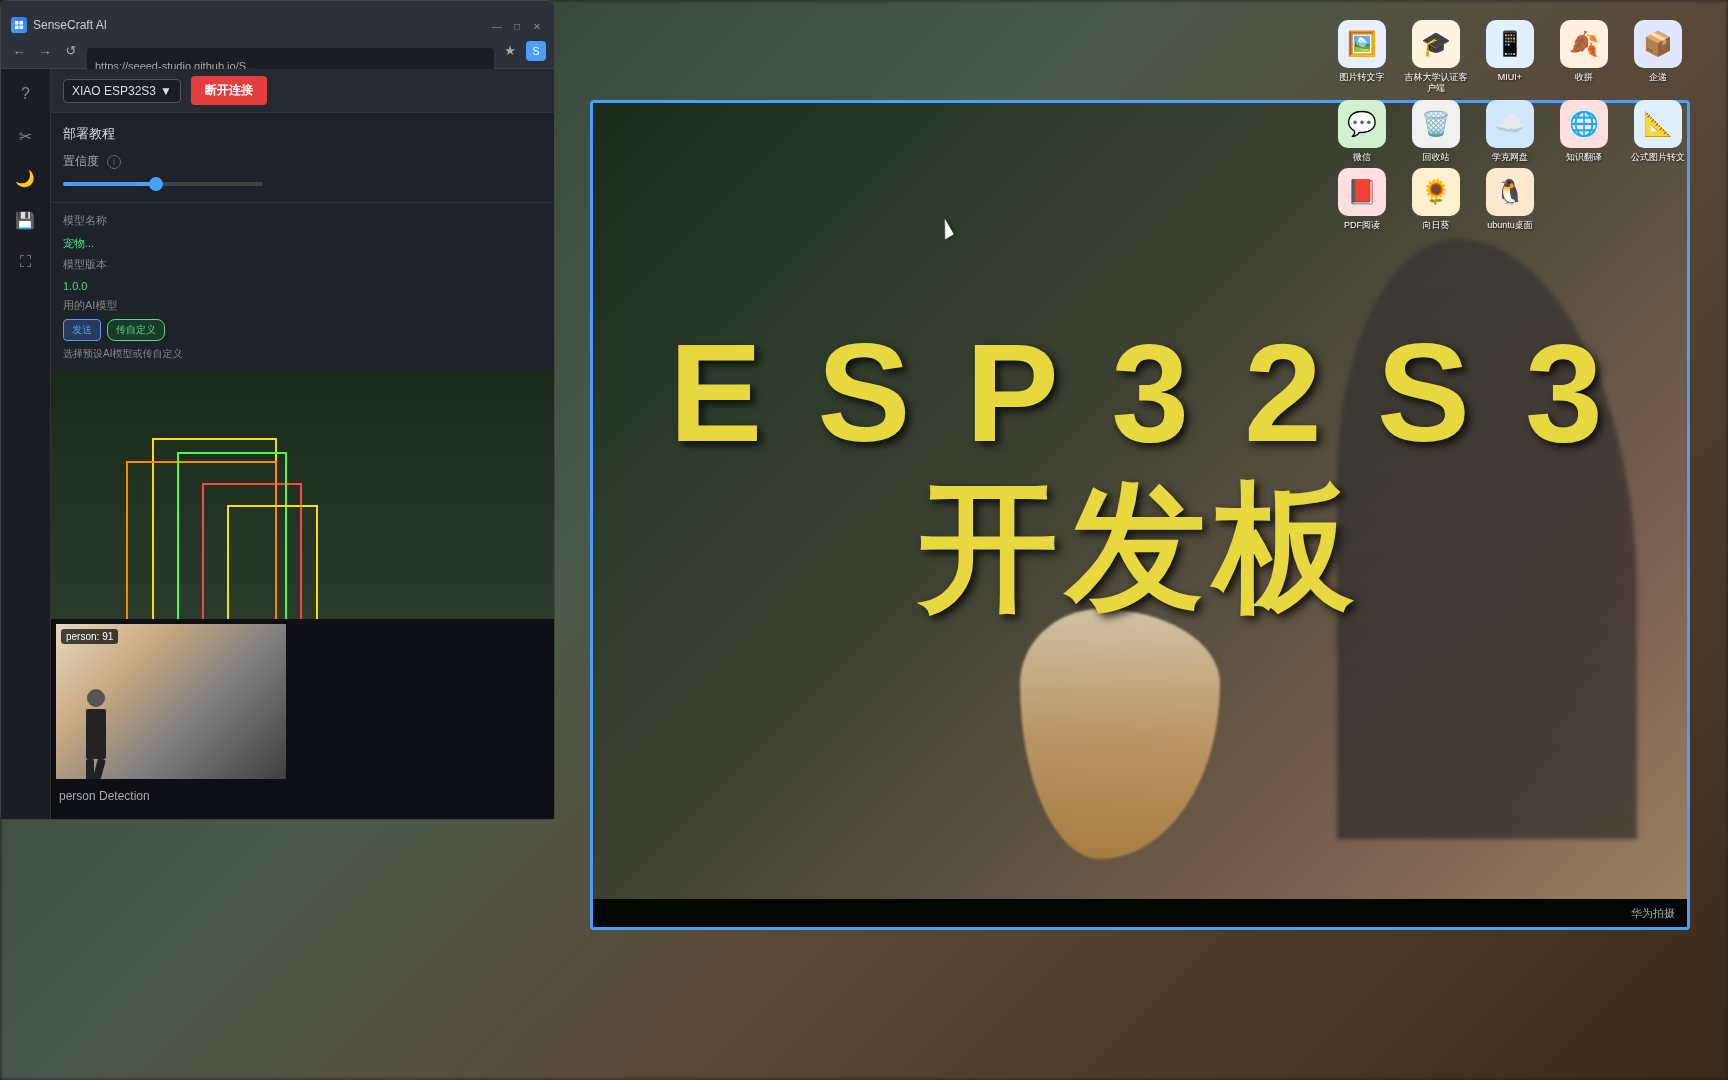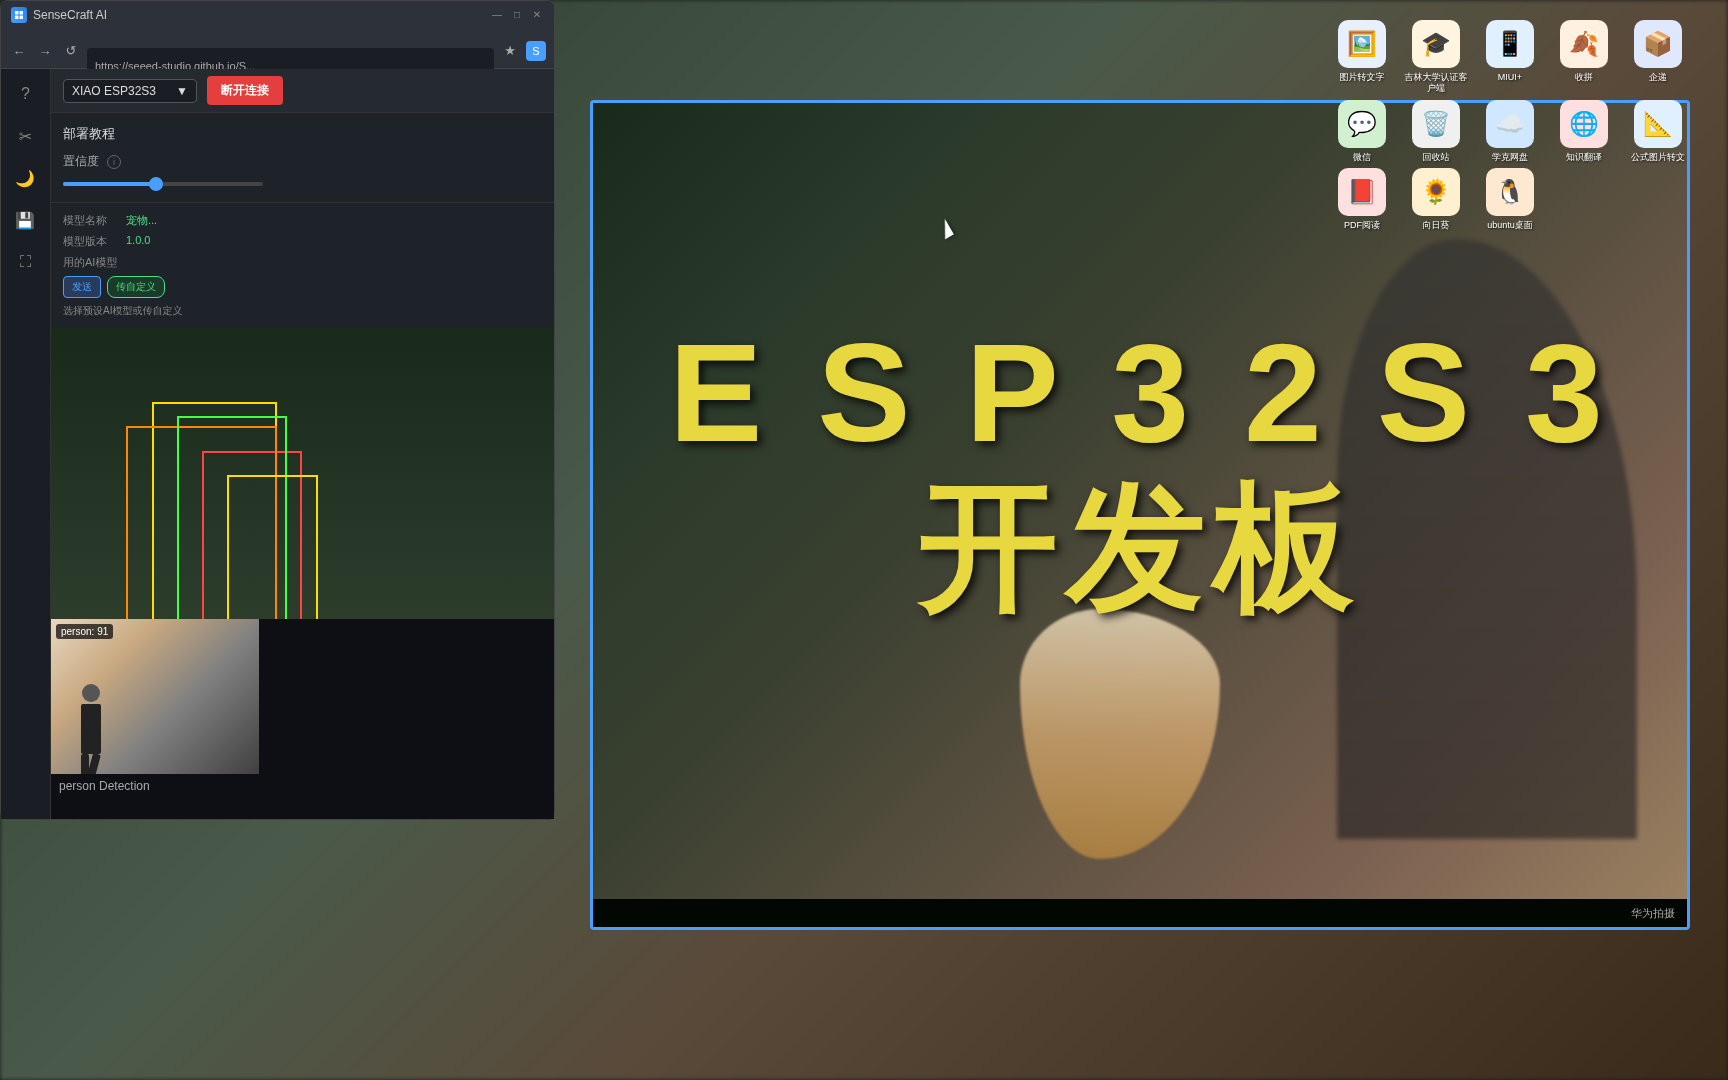--- a/index.html
+++ b/index.html
@@ -33,23 +33,23 @@
       display: flex;
       flex-direction: column;
       z-index: 10;
     }
 
     
     .title-bar {
       background: #2d3139;
       height: 32px;
       display: flex;
-      align-items: flex-start;
+      align-items: flex-end;
       justify-content: space-between;
-      padding: 6px 10px;
+      padding: 0 10px;
       border-radius: 8px 8px 0 0;
       flex-shrink: 0;
     }
     .title-bar-left {
       display: flex;
       align-items: center;
       gap: 6px;
     }
     .app-icon {
       width: 16px;
@@ -168,21 +168,21 @@
     }
     .device-select {
       background: #1a1d23;
       border: 1px solid #555;
       color: #ddd;
       padding: 4px 8px;
       border-radius: 4px;
       font-size: 12px;
       display: flex;
       align-items: center;
-      gap: 20px;
+      gap: 4px;
       cursor: pointer;
     }
     .connect-btn {
       background: #e53e3e;
       color: white;
       border: none;
       padding: 6px 14px;
       border-radius: 4px;
       font-size: 12px;
       cursor: pointer;
@@ -275,20 +275,21 @@
     
     .model-section {
       padding: 10px 12px;
       flex-shrink: 0;
     }
     .model-row {
       display: flex;
       align-items: flex-start;
       margin-bottom: 6px;
       gap: 8px;
+      flex-direction: column;
     }
     .model-key {
       color: #888;
       font-size: 11px;
       width: 55px;
       flex-shrink: 0;
     }
     .model-val {
       color: #4ade80;
       font-size: 11px;
@@ -365,23 +366,24 @@
       bottom: 0;
       left: 0;
       right: 0;
       height: 200px;
       background: #0d0f14;
       display: flex;
       flex-direction: column;
     }
     .preview-thumbnail {
       position: relative;
-      width: 208px;
+      width: 230px;
       height: 155px;
       overflow: hidden;
+      margin: 5px;
       flex-shrink: 0;
     }
     .thumbnail-bg {
       position: absolute;
       inset: 0;
       background: linear-gradient(135deg, #e8d8c0 0%, #c8a880 30%, #808080 60%, #404040 100%);
     }
     .thumbnail-person {
       position: absolute;
       bottom: 10px;

